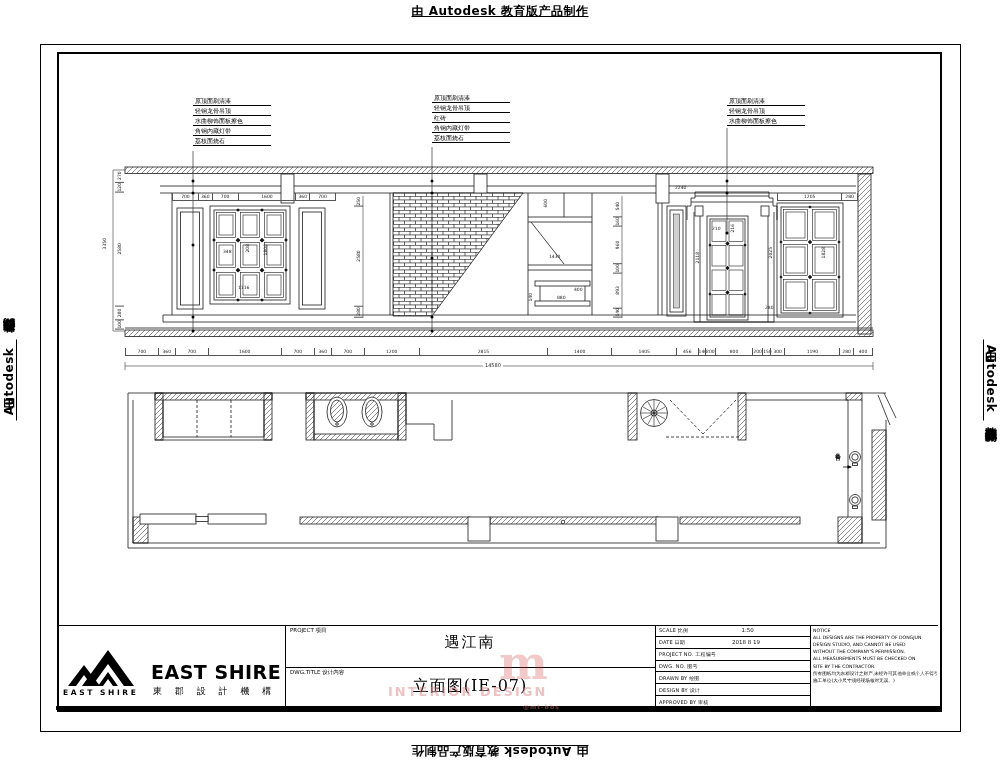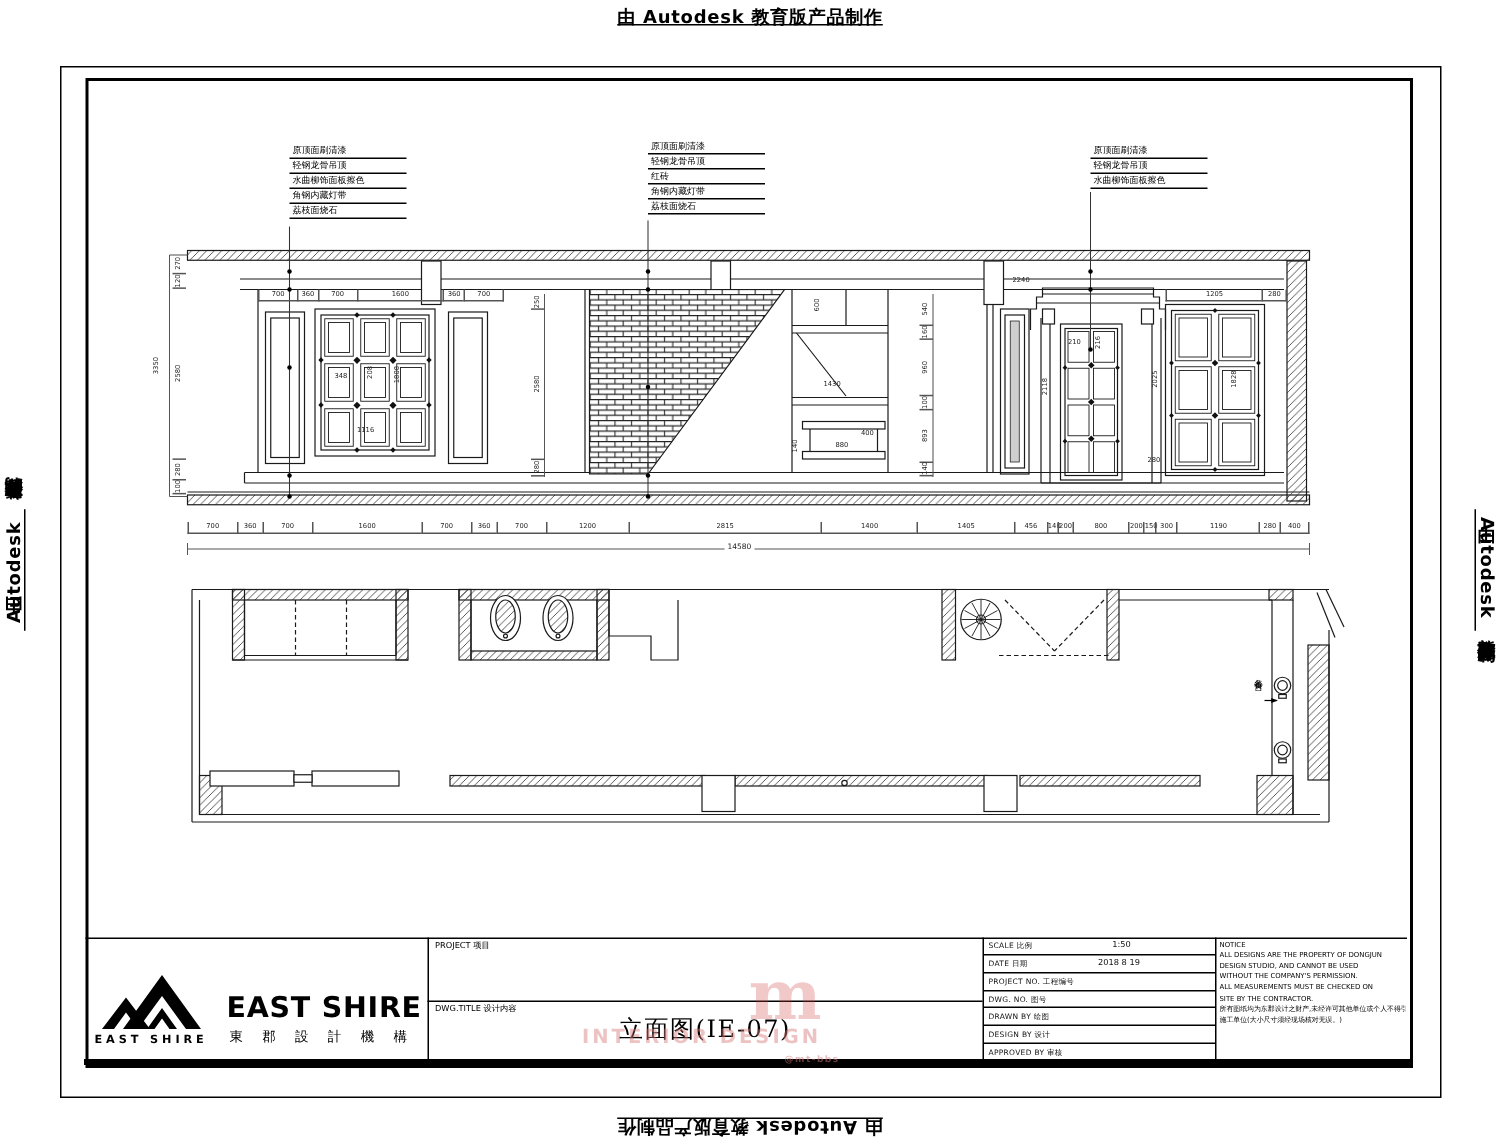--- a/index.html
+++ b/index.html
@@ -456,20 +456,21 @@
   <div class="tbline" style="left:285px;top:625px;width:1px;height:82px;"></div>
   <div class="tbline" style="left:655px;top:625px;width:1px;height:82px;"></div>
   <div class="tbline" style="left:810px;top:625px;width:1px;height:82px;"></div>
   <div class="tbline" style="left:285px;top:667px;width:370px;height:1px;"></div>
 
   <span class="tb-text" id="logo-main">EAST SHIRE</span>
   <span class="tb-text" id="logo-sub">EAST SHIRE</span>
   <span class="tb-text" id="logo-cn">東 郡 設 計 機 構</span>
 
   <span class="tb-text" id="proj-lab">PROJECT 项目</span>
+  <span class="tb-text" id="proj-val">遇江南</span>
   <span class="tb-text" id="dwg-lab">DWG.TITLE 设计内容</span>
   <span class="tb-text" id="dwg-val">立面图(IE-07)</span>
 
   <div class="tb-fields">
       <div class="tb-row">
         <span class="tb-lab">SCALE 比例</span>
         <span class="tb-val">1:50</span>
       </div>
       <div class="tb-row">
         <span class="tb-lab">DATE 日期</span>

